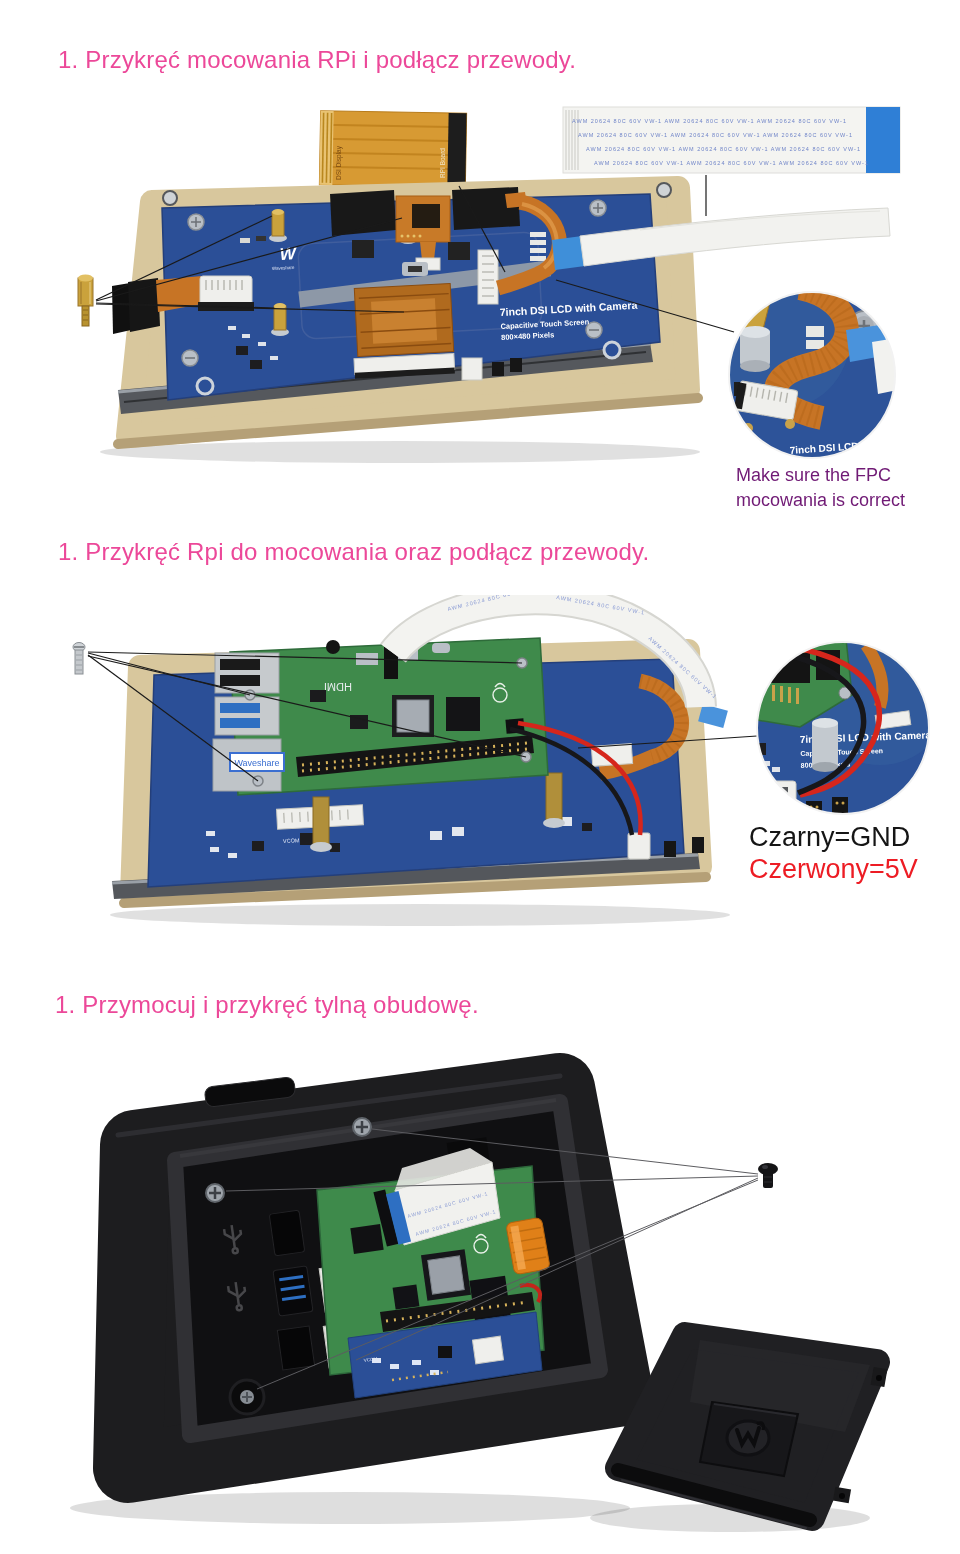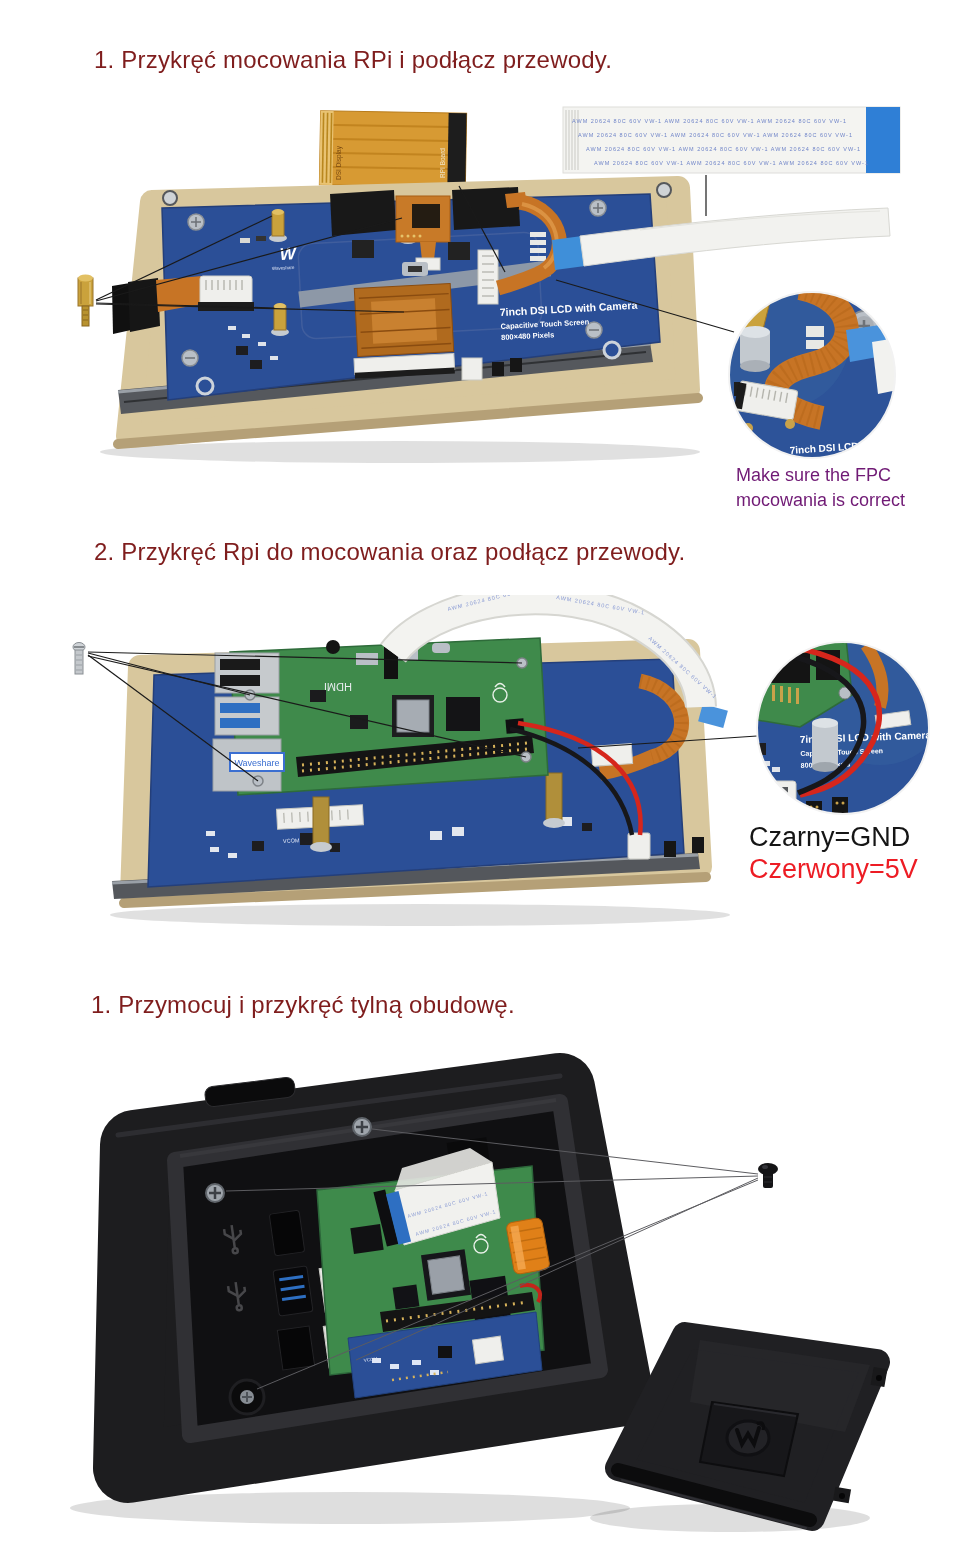--- a/index.html
+++ b/index.html
@@ -1,38 +1,38 @@
 <!DOCTYPE html>
 <html><head>
 <meta charset="utf-8">
 <style>
   html,body{margin:0;padding:0;background:#fff;}
   .page{position:relative;width:960px;height:1554px;background:#fff;overflow:hidden;
         font-family:"Liberation Sans",sans-serif;}
-  .heading{position:absolute;font-size:24px;color:#7f1d1d;letter-spacing:.2px;white-space:nowrap;margin-left:36px;}
+  .heading{position:absolute;font-size:24px;color:#ec4899;letter-spacing:.2px;white-space:nowrap;}
   .h1{left:58px;top:46px;}
   .h2{left:58px;top:538px;}
   .h3{left:55px;top:991px;}
   .photo{position:absolute;left:0;}
   .svg1{top:90px;}
   .svg2{top:595px;}
   .svg3{top:1040px;}
   .caption-red{position:absolute;left:736px;top:463px;font-size:18px;line-height:25px;color:#701a75;}
   .lab{position:absolute;left:749px;font-size:27px;white-space:nowrap;}
   .lab-black{top:822px;color:#151515;text-align:center;}
   .lab-red{top:854px;color:#ed1c24;}
   svg text{font-family:"Liberation Sans",sans-serif;}
 </style>
 </head>
 <body>
 
 <div class="page">
 
   <div class="heading h1">1. Przykręć mocowania RPi i podłącz przewody.</div>
-  <div class="heading h2">2. Przykręć Rpi do mocowania oraz podłącz przewody.</div>
+  <div class="heading h2">1. Przykręć Rpi do mocowania oraz podłącz przewody.</div>
   <div class="heading h3">1. Przymocuj i przykręć tylną obudowę.</div>
 
   <svg class="photo svg1" width="960" height="430" viewBox="0 0 960 430">
 
     <g>
       <rect x="320" y="22" width="146" height="74" fill="#d79a33" stroke="#b87c1c" stroke-width="1" transform="rotate(1 393 59)"></rect>
       <g stroke="#c2841f" stroke-width="2" transform="rotate(1 393 59)">
         <line x1="322" y1="36" x2="464" y2="36"></line>
           <line x1="322" y1="50" x2="464" y2="50"></line>
         <line x1="322" y1="64" x2="464" y2="64"></line>

